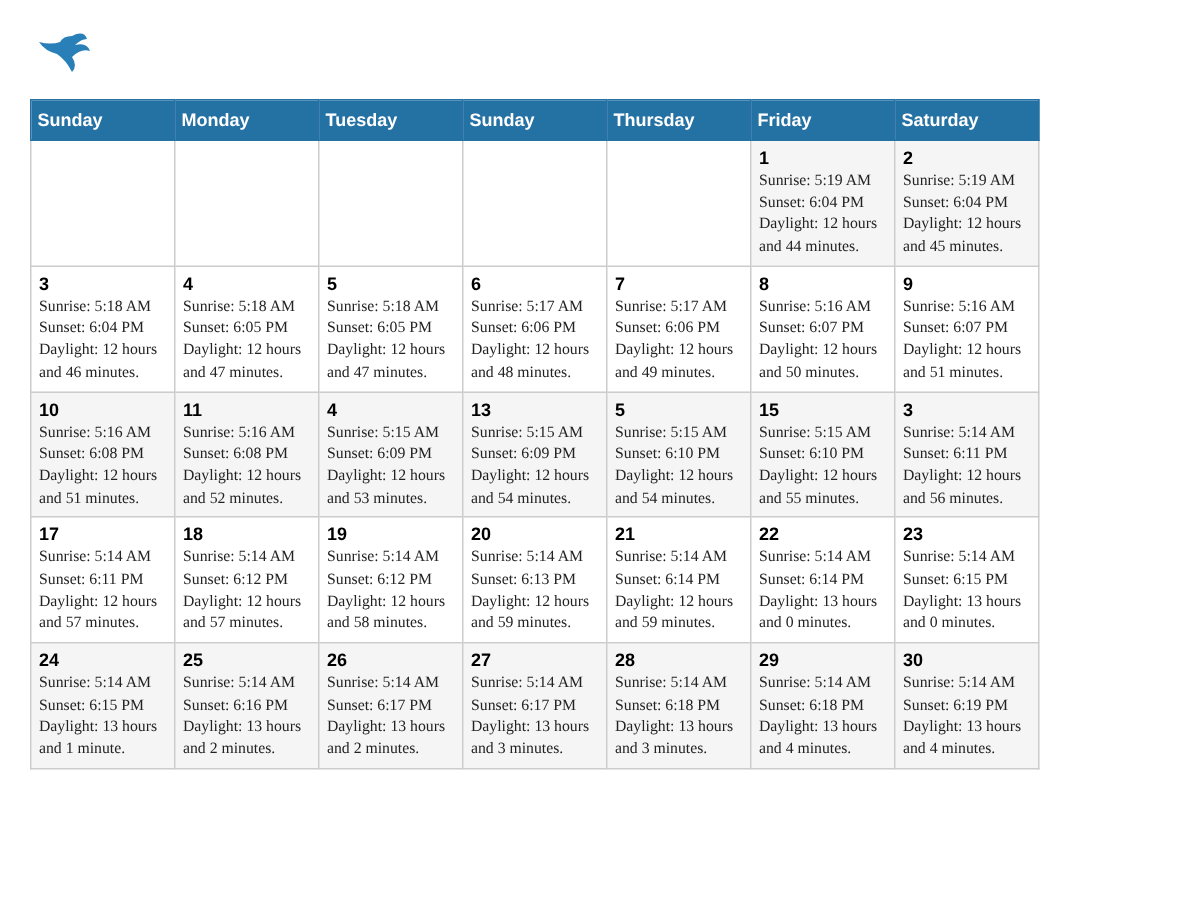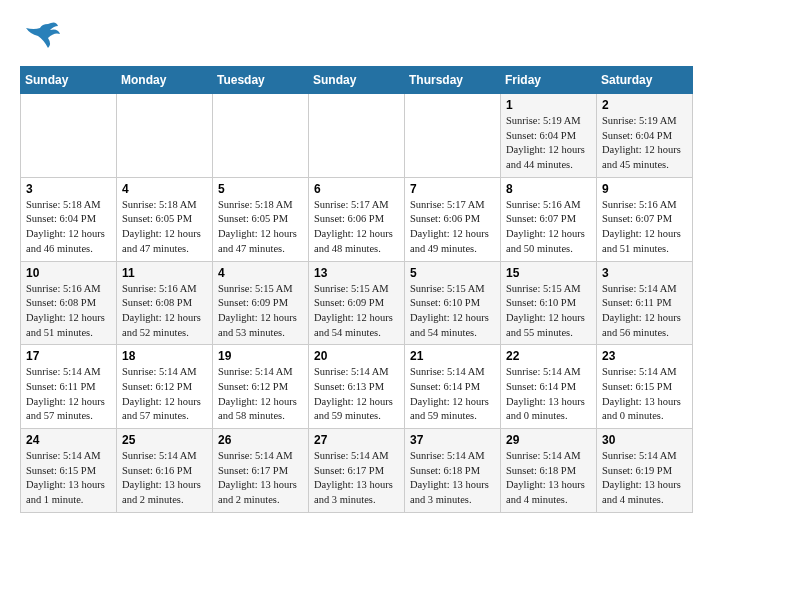--- a/index.html
+++ b/index.html
@@ -253,21 +253,21 @@
           </td>
           <td>
             <span class="day-number">26</span>
             <div class="day-info">Sunrise: 5:14 AM<br>Sunset: 6:17 PM<br>Daylight: 13 hours<br>and 2 minutes.</div>
           </td>
           <td>
             <span class="day-number">27</span>
             <div class="day-info">Sunrise: 5:14 AM<br>Sunset: 6:17 PM<br>Daylight: 13 hours<br>and 3 minutes.</div>
           </td>
           <td>
-            <span class="day-number">37</span>
+            <span class="day-number">28</span>
             <div class="day-info">Sunrise: 5:14 AM<br>Sunset: 6:18 PM<br>Daylight: 13 hours<br>and 3 minutes.</div>
           </td>
           <td>
             <span class="day-number">29</span>
             <div class="day-info">Sunrise: 5:14 AM<br>Sunset: 6:18 PM<br>Daylight: 13 hours<br>and 4 minutes.</div>
           </td>
           <td>
             <span class="day-number">30</span>
             <div class="day-info">Sunrise: 5:14 AM<br>Sunset: 6:19 PM<br>Daylight: 13 hours<br>and 4 minutes.</div>
           </td>

